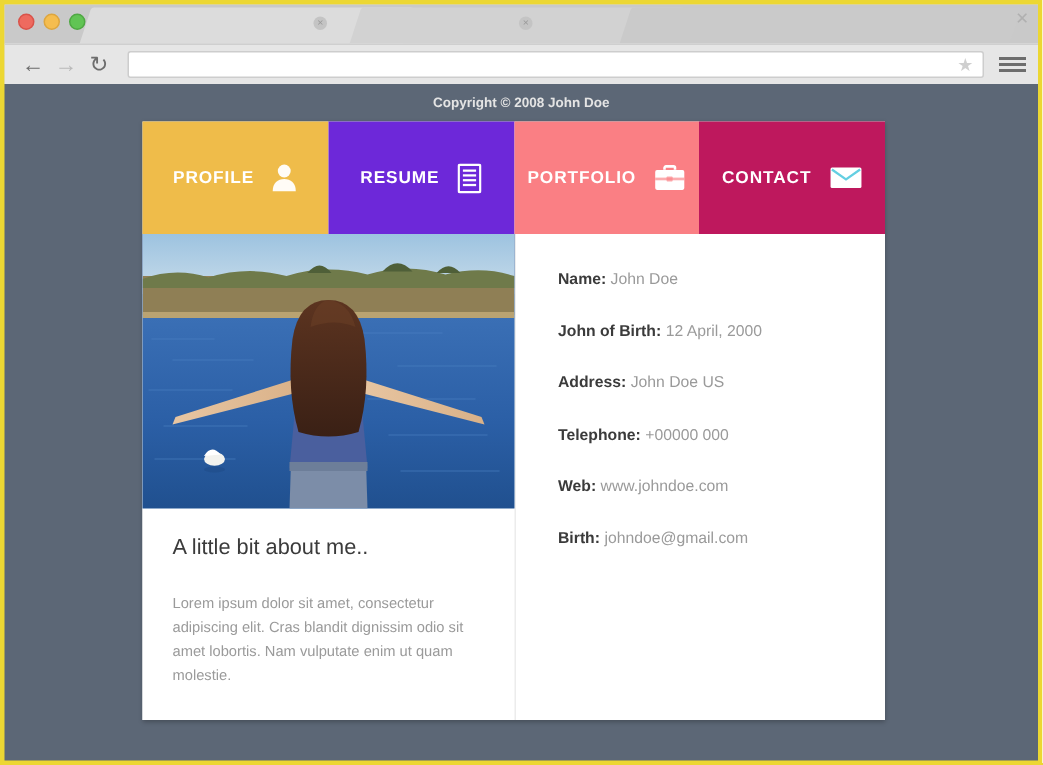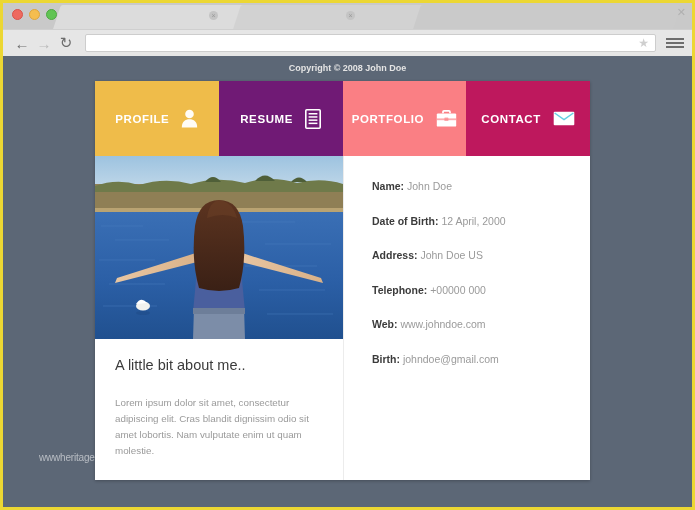--- a/index.html
+++ b/index.html
@@ -277,21 +277,21 @@
         <div class="nav-item" style="background:#efbc4a">
           <span class="nav-label">PROFILE</span>
           <span class="nav-icon">
             <svg width="17" height="19" viewBox="0 0 17 19">
               <circle cx="8.5" cy="5" r="4.3" fill="#ffffff" opacity="0.95"></circle>
               <path d="M0.8 18.5 C0.8 12.8 4.2 10.3 8.5 10.3 C12.8 10.3 16.2 12.8 16.2 18.5 Z" fill="#ffffff" opacity="0.95"></path>
             </svg>
           </span>
         </div>
 
-        <div class="nav-item" style="background:#701a75">
+        <div class="nav-item" style="background:#6d28d9">
           <span class="nav-label">RESUME</span>
           <span class="nav-icon">
             <svg width="16" height="20" viewBox="0 0 16 20">
               <rect x="0.8" y="0.8" width="14.4" height="18.4" rx="1" fill="none" stroke="#ffffff" stroke-width="1.6"></rect>
               <rect x="3.6" y="4" width="8.8" height="1.5" fill="#ffffff"></rect>
               <rect x="3.6" y="7.2" width="8.8" height="1.5" fill="#ffffff"></rect>
               <rect x="3.6" y="10.4" width="8.8" height="1.5" fill="#ffffff"></rect>
               <rect x="3.6" y="13.6" width="8.8" height="1.5" fill="#ffffff"></rect>
             </svg>
           </span>
@@ -398,21 +398,21 @@
             <p id="about-text">Lorem ipsum dolor sit amet, consectetur adipiscing elit. Cras blandit dignissim odio sit amet lobortis. Nam vulputate enim ut quam molestie.</p>
           </div>
         </div>
 
         <div id="right-col">
           <div class="info-row">
             <span class="info-label">Name:</span>
             <span class="info-value">John Doe</span>
           </div>
           <div class="info-row">
-            <span class="info-label">Date of Birth:</span>
+            <span class="info-label">John of Birth:</span>
             <span class="info-value">12 April, 2000</span>
           </div>
           <div class="info-row">
             <span class="info-label">Address:</span>
             <span class="info-value">John Doe US</span>
           </div>
           <div class="info-row">
             <span class="info-label">Telephone:</span>
             <span class="info-value">+00000 000</span>
           </div>
@@ -423,17 +423,14 @@
           <div class="info-row">
             <span class="info-label">Birth:</span>
             <span class="info-value">johndoe@gmail.com</span>
           </div>
         </div>
       </div>
     </div>
 
     <div id="footer">Copyright © 2008 John Doe</div>
 
-    <div id="watermark">
-      <span>wwwheritage</span><span class="faded">christmastemplate.com</span>
-    </div>
   </div>
 </div>
 
 </body></html>

